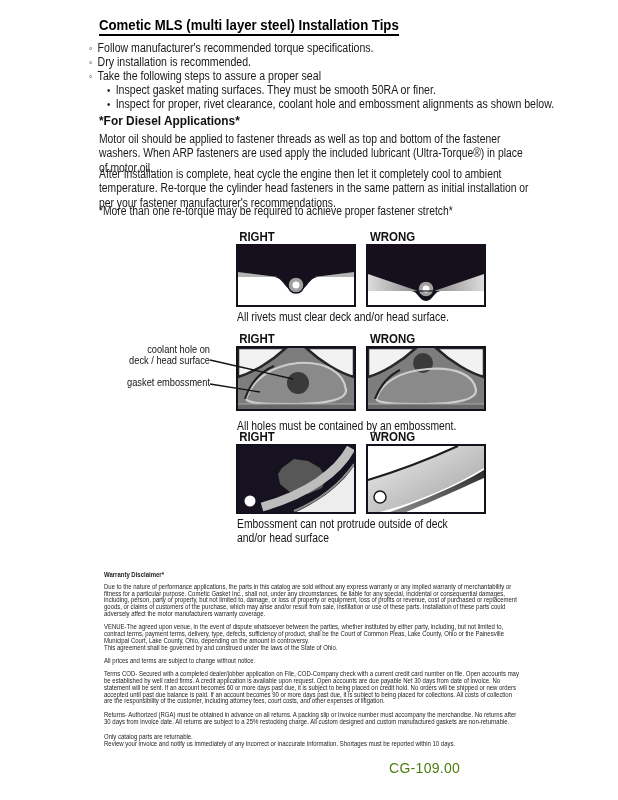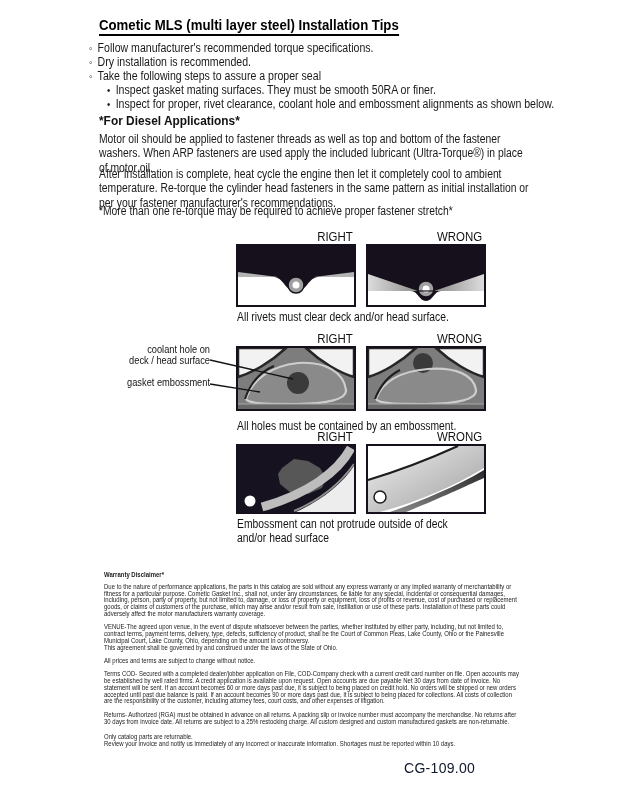--- a/index.html
+++ b/index.html
@@ -22,38 +22,38 @@
   .bullet::before{content:"◦";position:absolute;left:0;top:0;font-size:11px;}
   .subbullet{position:relative;padding-left:10px;margin-left:21px;}
   .subbullet::before{content:"•";position:absolute;left:0;top:0;font-size:11px;}
 
   .diesel-heading{left:99px;top:113px;font-size:13.5px;font-weight:bold;color:#111;white-space:nowrap;}
   .para{left:99px;font-size:12.3px;line-height:14.4px;width:515px;}
   .para1{top:132px;}
   .para2{top:167px;}
   .note{top:204px;white-space:nowrap;}
 
-  .rw-label{width:120px;text-align:right;font-size:13.5px;font-weight:normal;color:#111;}
+  .rw-label{width:120px;text-align:left;font-size:13.5px;font-weight:bold;color:#111;}
   .rw-label span{display:inline-block;transform:scaleX(0.85);transform-origin:50% 0;}
   .colA{left:236px;} .colB{left:366px;}
 
   .caption{left:237px;font-size:12.3px;line-height:13.5px;color:#141414;width:400px;}
 
   .ann{font-size:10.3px;line-height:11px;color:#141414;width:100px;left:110px;
        text-align:right;transform:scaleX(0.9);transform-origin:100% 0;}
   .ann-coolant{top:344px;}
   .ann-emboss{top:377px;}
 
   .legal{left:104px;top:572px;width:440px;font-size:6.3px;line-height:6.8px;color:#1c1c1c;
          transform:scaleX(0.95);transform-origin:0 0;}
   .legal .lp{margin:0 0 6.5px 0;}
   .legal .lh{font-weight:bold;margin:0 0 5px 0;}
   .legal .gap-lg{margin-bottom:9px;}
 
-  .pagenum{left:404px;top:760px;font-size:14px;letter-spacing:0.3px;color:#0f172a;}
+  .pagenum{left:389px;top:760px;font-size:14px;letter-spacing:0.3px;color:#4d7c0f;}
   svg{display:block;}
 </style>
 </head>
 <body>
 
 <div class="abs title cx88">Cometic MLS (multi layer steel) Installation Tips</div>
 
 <div class="abs bullets cx">
   <div class="bullet">Follow manufacturer's recommended torque specifications.</div>
   <div class="bullet">Dry installation is recommended.</div>

